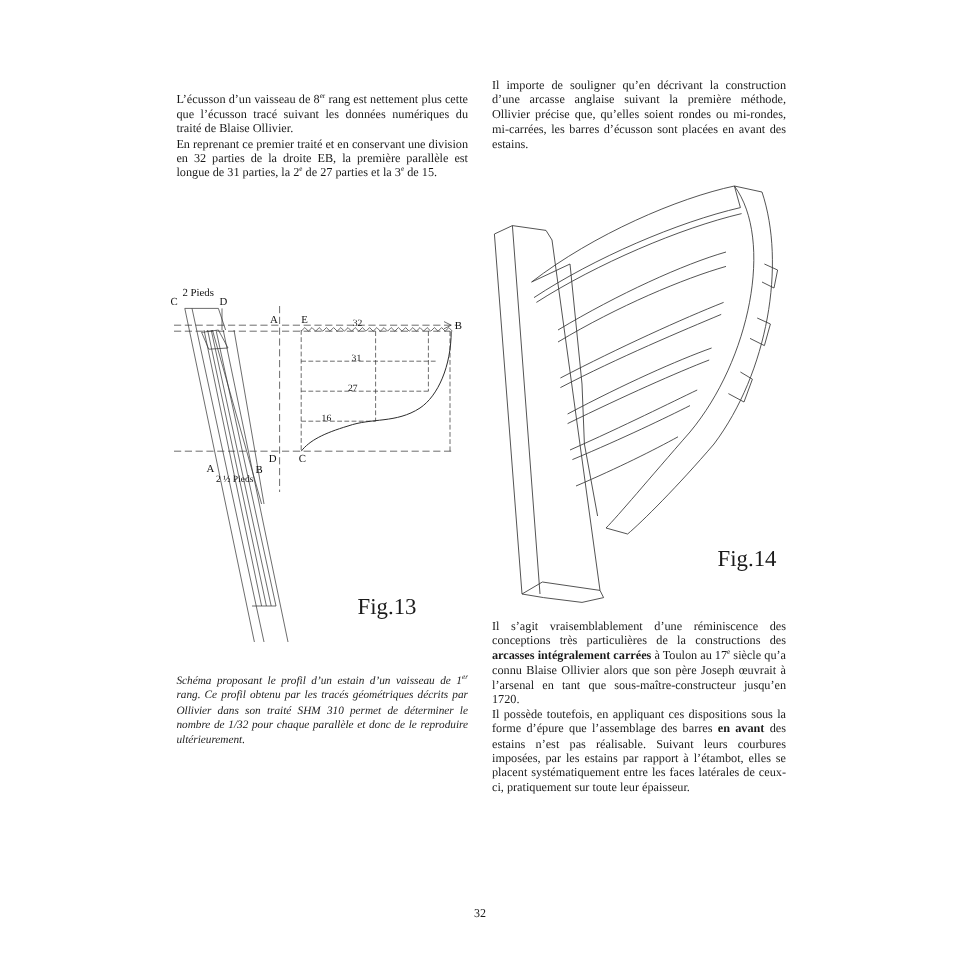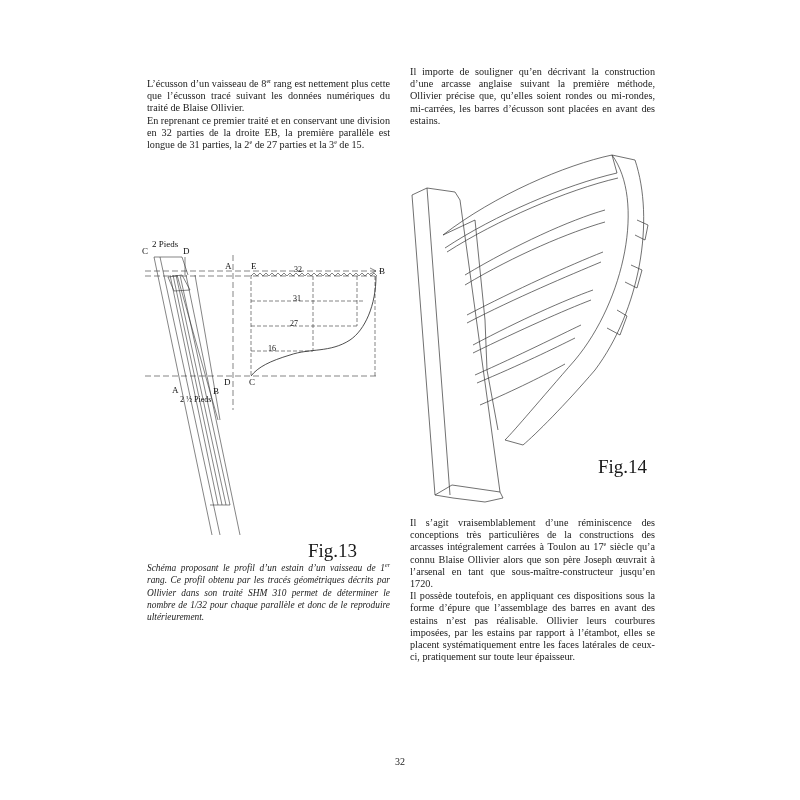--- a/index.html
+++ b/index.html
@@ -3,21 +3,21 @@
   <meta charset="utf-8">
   <style>
     html, body { margin: 0; padding: 0; background: #ffffff; }
     body { width: 800px; height: 800px; position: relative; overflow: hidden;
            font-family: "Liberation Serif", "DejaVu Serif", serif; color: #1a1a1a; }
     .col { position: absolute; font-size: 10.2px; line-height: 12.2px; text-align: justify; }
     .col p { margin: 0; }
     .gap { height: 12px; }
     .caption { font-style: italic; }
     sup { font-size: 6px; line-height: 0; vertical-align: super; }
-    b { font-weight: normal; }
+    b { font-weight: bold; }
     .figlabel { position: absolute; font-size: 19px; font-family: "Liberation Serif", serif; }
     .pagenum { position: absolute; font-size: 10px; left: 0; width: 800px; text-align: center; top: 756px; }
     svg text { font-family: "Liberation Serif", serif; fill: #111; }
   </style>
 </head>
 <body>
 
 <div class="col" style="left:147px; top:66px; width:243px;">
   <div class="gap"></div>
   <p><span>L’écusson d’un vaisseau de 8</span><sup>er</sup><span> rang est nettement plus cette que l’écusson tracé suivant les données numériques du traité de Blaise Ollivier.</span></p>
@@ -74,21 +74,21 @@
     <text x="153" y="66" font-size="8">31</text>
     <text x="150" y="91" font-size="8">27</text>
     <text x="128" y="116" font-size="8">16</text>
     <text x="84" y="150">D</text>
     <text x="109" y="150">C</text>
     <text x="32" y="158">A</text>
     <text x="73" y="159">B</text>
     <text x="40" y="167" font-size="8">2 ½ Pieds</text>
   </g>
 </svg>
-<div class="figlabel" style="left:308px; top:496px;margin-top:44px;">Fig.13</div>
+<div class="figlabel" style="left:298px; top:496px;">Fig.13</div>
 
 <div class="col caption" style="left:147px; top:562px; width:243px; font-size:9.4px; line-height:12.3px;">
   <p><span>Schéma proposant le profil d’un estain d’un vaisseau de 1</span><sup>er</sup><span> rang. Ce profil obtenu par les tracés géométriques décrits par Ollivier dans son traité SHM 310 permet de déterminer le nombre de 1/32 pour chaque parallèle et donc de le reproduire ultérieurement.</span></p>
 </div>
 
 <div class="col" style="left:410px; top:66px; width:245px;">
   <p>Il importe de souligner qu’en décrivant la construction d’une arcasse anglaise suivant la première méthode, Ollivier précise que, qu’elles soient rondes ou mi-rondes, mi-carrées, les barres d’écusson sont placées en avant des estains.</p>
 </div>
 
 <svg style="position:absolute; left:405px; top:140px;" width="255" height="370" viewBox="0 0 255 370">
@@ -123,16 +123,16 @@
 
     <path d="M232,80 L243,85 L240,100 L230,95"></path>
     <path d="M226,125 L237,130 L232,148 L220,142"></path>
     <path d="M212,170 L222,176 L215,195 L202,188"></path>
   </g>
 </svg>
 <div class="figlabel" style="left:598px; top:456px;">Fig.14</div>
 
 <div class="col" style="left:410px; top:517px; width:245px;">
   <p><span>Il s’agit vraisemblablement d’une réminiscence des conceptions très particulières de la constructions des </span><b>arcasses intégralement carrées</b><span> à Toulon au 17</span><sup>e</sup><span> siècle qu’a connu Blaise Ollivier alors que son père Joseph œuvrait à l’arsenal en tant que sous-maître-constructeur jusqu’en 1720.</span></p>
-  <p><span>Il possède toutefois, en appliquant ces dispositions sous la forme d’épure que l’assemblage des barres </span><b>en avant</b><span> des estains n’est pas réalisable. Ollivier leurs courbures imposées, par les estains par rapport à l’étambot, elles se placent systématiquement entre les faces latérales de ceux-ci, pratiquement sur toute leur épaisseur.</span></p>
+  <p><span>Il possède toutefois, en appliquant ces dispositions sous la forme d’épure que l’assemblage des barres </span><b>en avant</b><span> des estains n’est pas réalisable. Suivant leurs courbures imposées, par les estains par rapport à l’étambot, elles se placent systématiquement entre les faces latérales de ceux-ci, pratiquement sur toute leur épaisseur.</span></p>
 </div>
 
 <div class="pagenum">32</div>
 
 </body></html>

